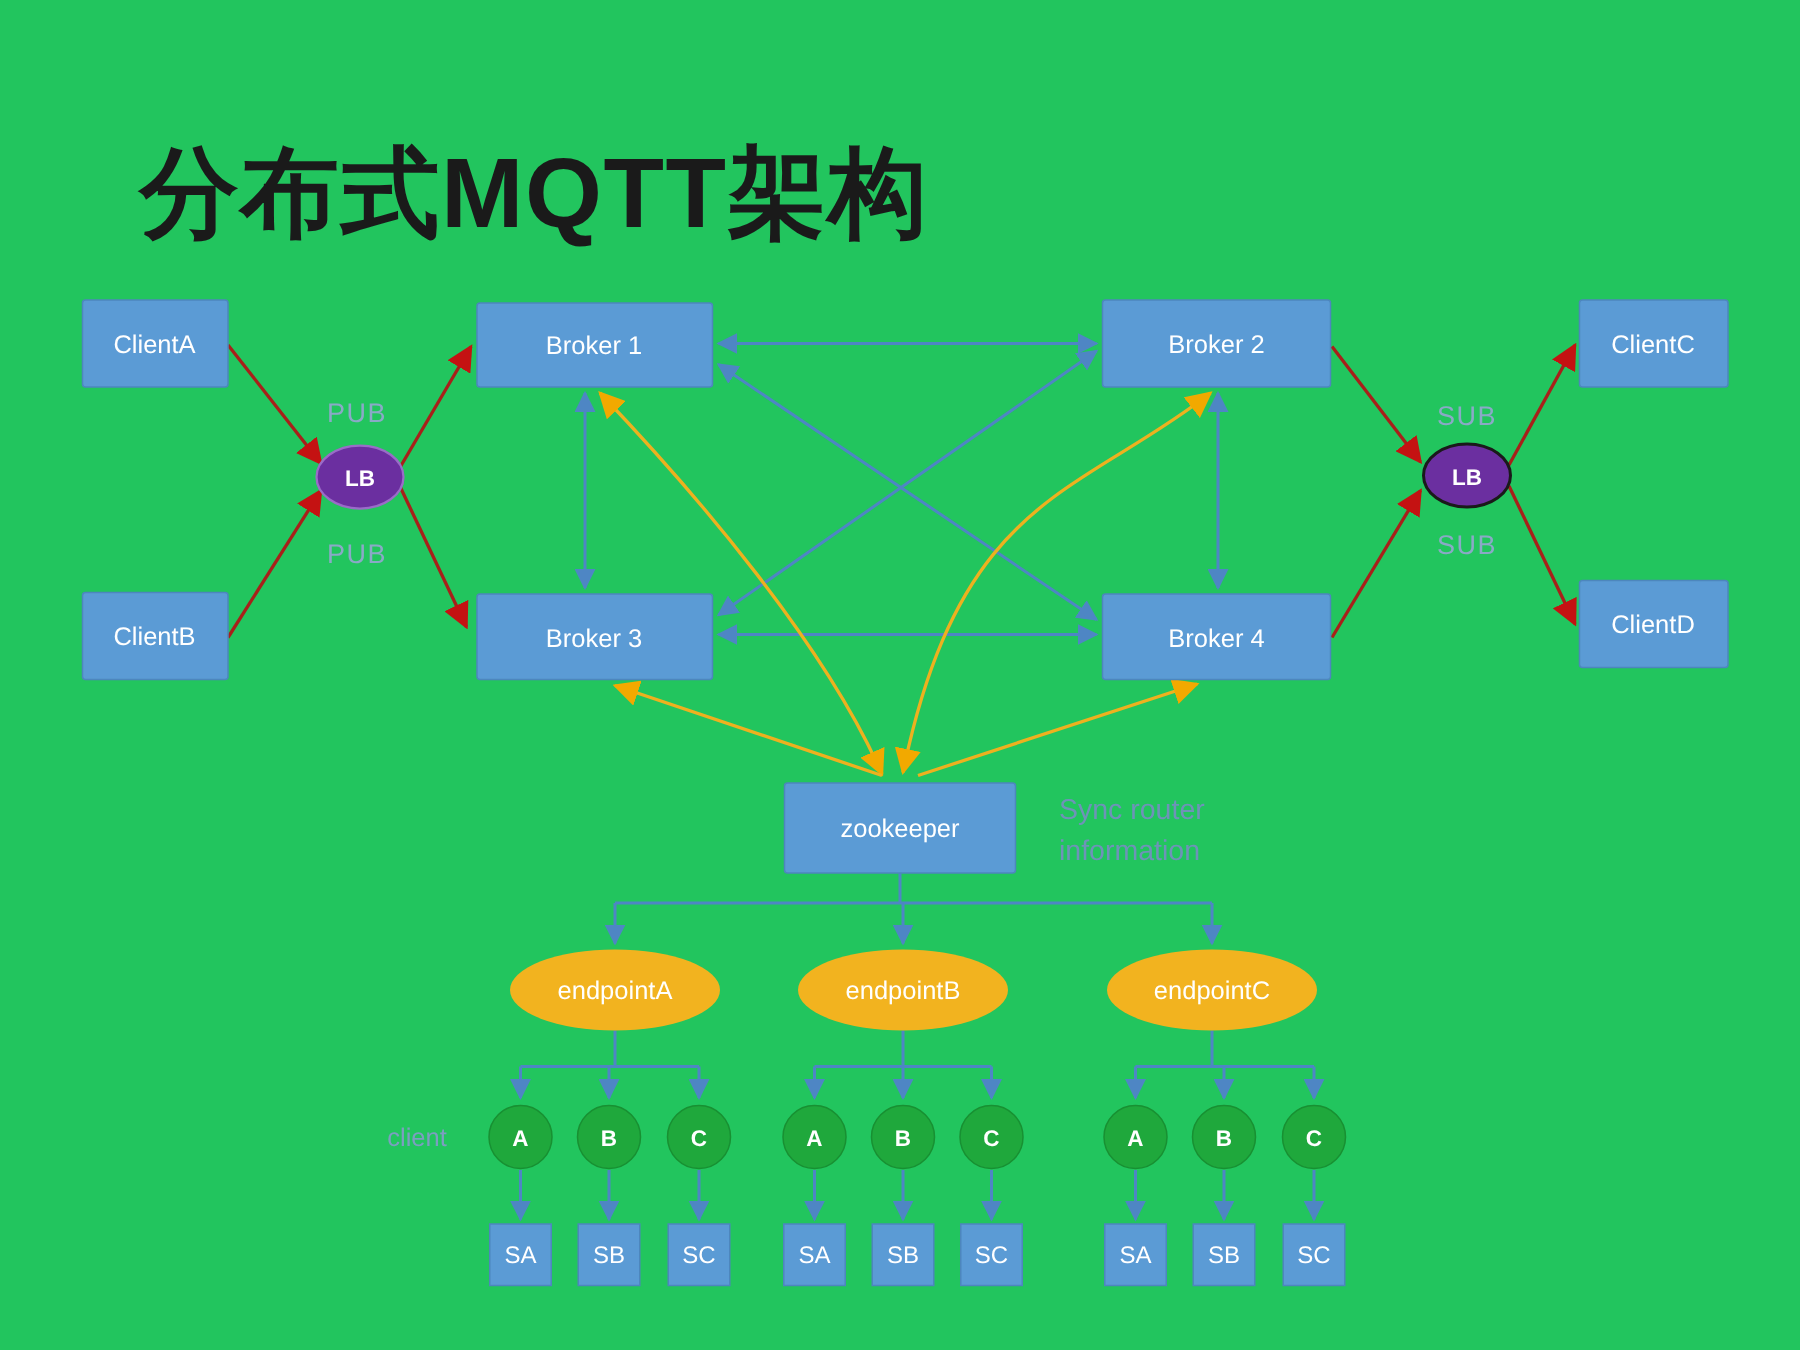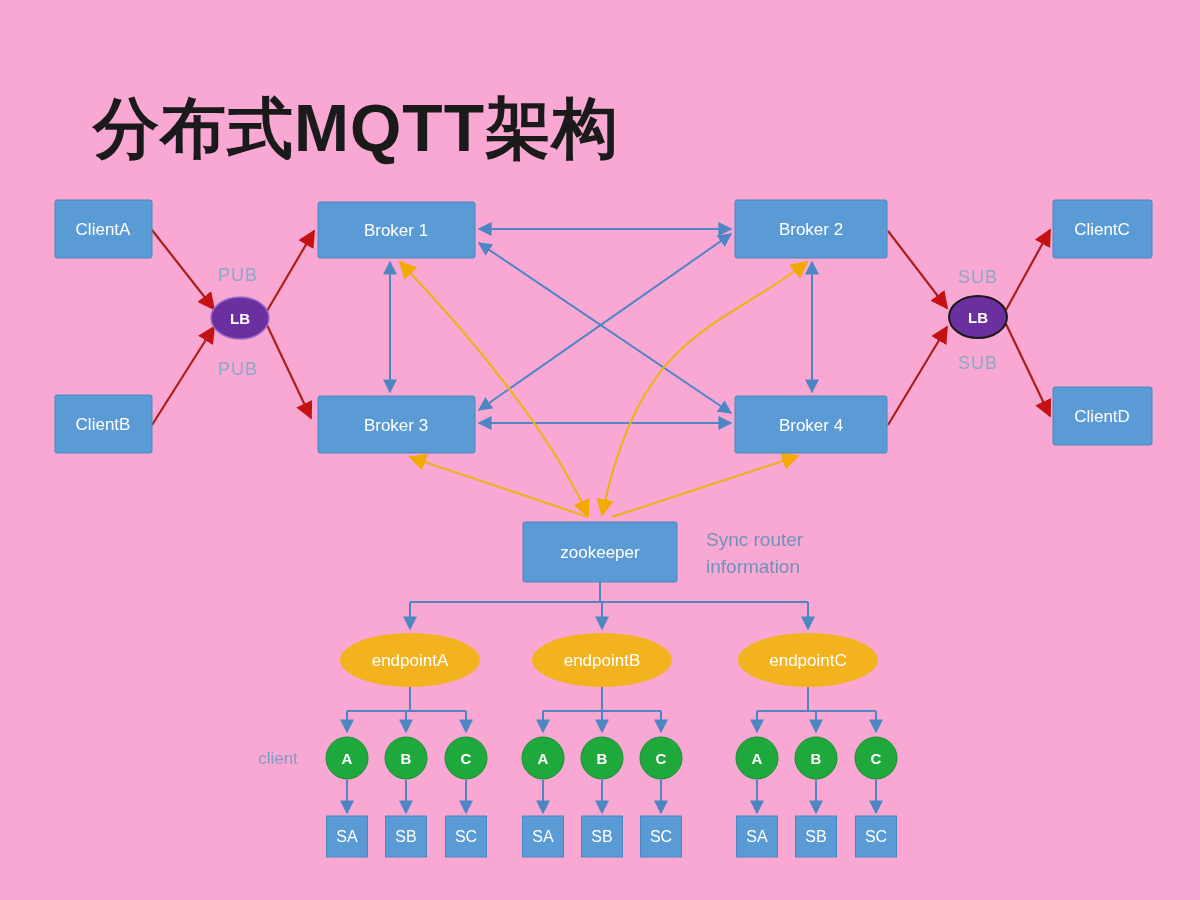--- a/index.html
+++ b/index.html
@@ -1,16 +1,16 @@
 <!DOCTYPE html>
 <html><head>
 <meta charset="utf-8">
 <style>
   html,body{margin:0;padding:0;background:#ffffff;}
-  .page{position:relative;width:1200px;height:900px;background:#f9a8d4;overflow:hidden;
+  .page{position:relative;width:1200px;height:900px;background:#22c55e;overflow:hidden;
         font-family:"Liberation Sans","DejaVu Sans",sans-serif;}
   .title{position:absolute;left:93px;top:84px;font-size:66px;font-weight:600;
          color:#1a1a1a;letter-spacing:1px;white-space:nowrap;}
   svg{position:absolute;left:0;top:0;}
   svg text{font-family:"Liberation Sans","DejaVu Sans",sans-serif;}
   .box{fill:#5B9BD5;stroke:#4d86bd;stroke-width:1;}
   .sbox{fill:#5B9BD5;stroke:#4d86bd;stroke-width:1;}
   .ell-orange{fill:#F2B31F;}
   .ell-purple{fill:#6B2FA0;stroke:#9a6cc8;stroke-width:1.5;}
   .ell-purple-dark{fill:#6B2FA0;stroke:#1a1a1a;stroke-width:2;}

